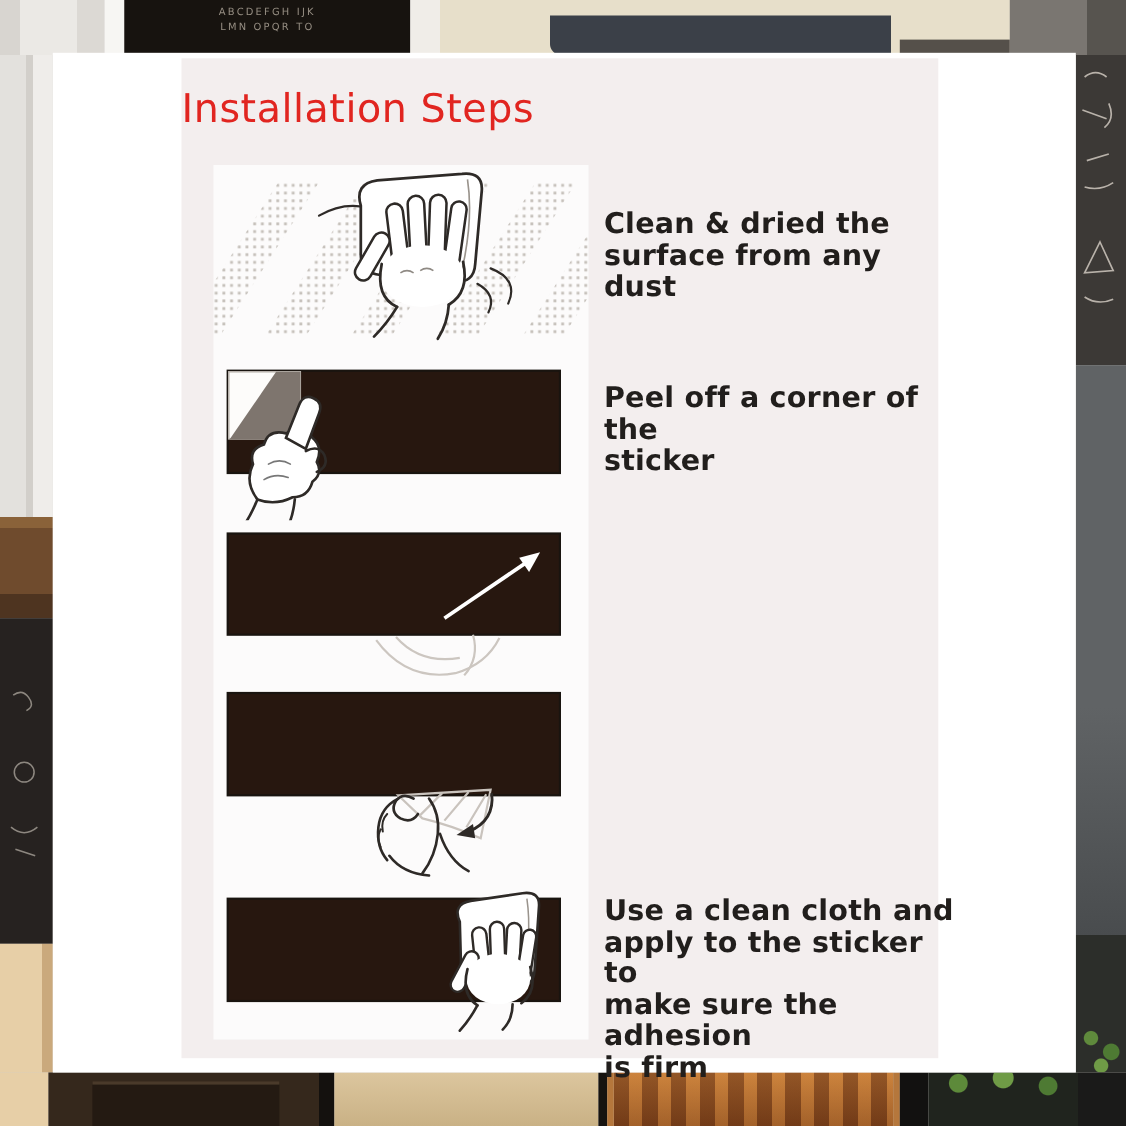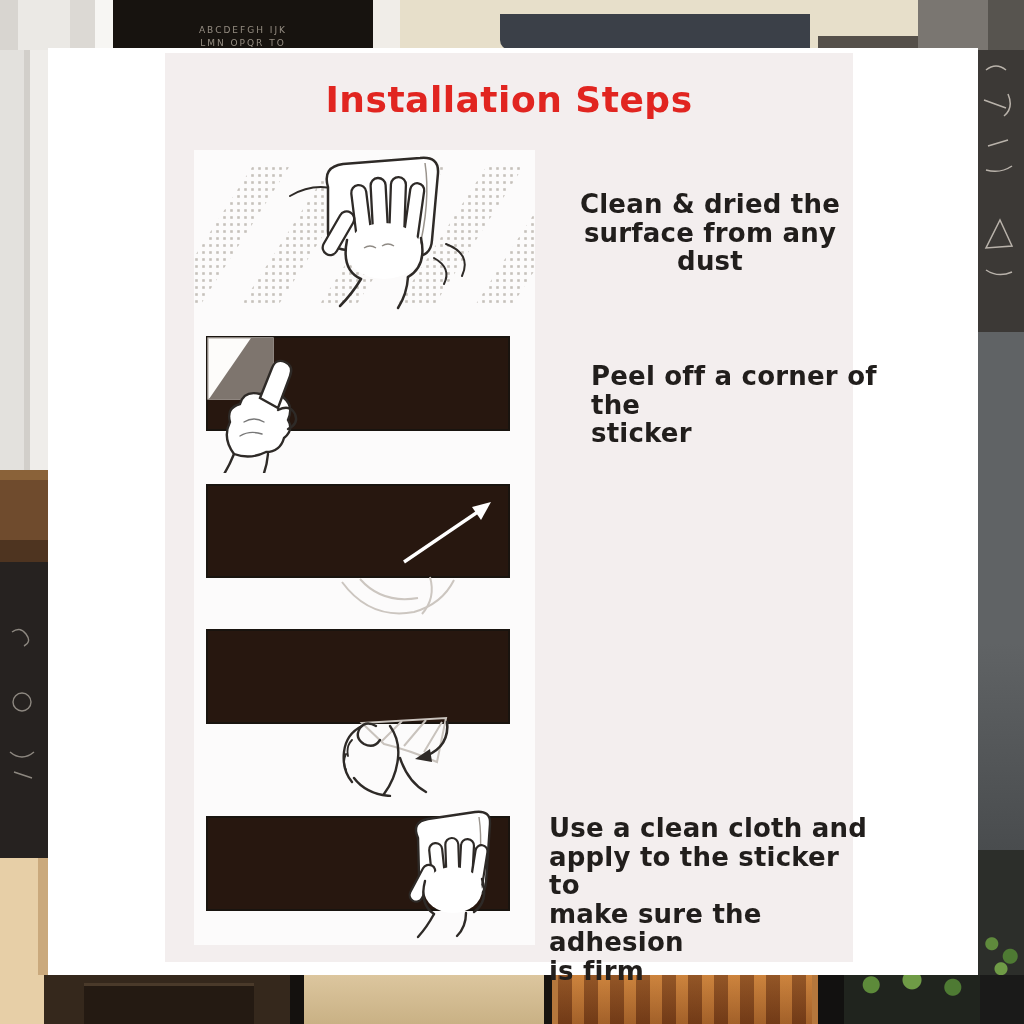--- a/index.html
+++ b/index.html
@@ -5,21 +5,21 @@
   html,body{margin:0;padding:0;background:#9a9793;}
   .canvas{position:relative;width:1024px;height:1024px;overflow:hidden;
           font-family:"DejaVu Sans","Liberation Sans",sans-serif;background:#cfccc8;}
   .abs{position:absolute;}
   
   .bg{inset:0;z-index:0;}
   .ph{position:absolute;}
   .wall-tl{left:0;top:0;width:95px;height:50px;background:linear-gradient(90deg,#d8d5d0 0 18px,#ebe9e5 18px 70px,#dcd9d4 70px);}
   .white-col{left:95px;top:0;width:18px;height:50px;background:#f7f6f3;}
   .chalk-top{left:113px;top:0;width:260px;height:50px;background:#17130f;color:#958d82;
-             font-size:9px;letter-spacing:2px;text-align:center;line-height:1.4;padding-top:24px;
+             font-size:9px;letter-spacing:2px;text-align:center;line-height:1.4;padding-top:6px;
              box-sizing:border-box;filter:blur(.4px);white-space:pre-line;}
   .fridge-top{left:373px;top:0;width:27px;height:50px;background:#f0ede8;}
   .cab-top{left:400px;top:0;width:518px;height:50px;background:#e7dfca;}
   .hood-bar{left:100px;top:14px;width:310px;height:36px;background:#3b4048;border-radius:0 0 0 10px;}
   .cab-seam{left:418px;top:36px;width:100px;height:14px;background:#55504a;}
   .tiles-top{left:918px;top:0;width:106px;height:50px;background:linear-gradient(90deg,#7a7671 0 70px,#57544f 70px);}
   .wall-l{left:0;top:50px;width:48px;height:420px;background:linear-gradient(90deg,#e3e1dd 0 24px,#d2cfca 24px 30px,#efedea 30px);}
   .wood-l{left:0;top:470px;width:48px;height:92px;background:linear-gradient(180deg,#8a6239 0 10px,#6f4b2d 10px 70px,#4e3420 70px);}
   .chalk-l{left:0;top:562px;width:48px;height:296px;background:#262220;}
   .cab-l{left:0;top:858px;width:48px;height:117px;background:linear-gradient(90deg,#e7cfa7 0 38px,#caa97c 38px);}
@@ -44,28 +44,28 @@
   .plant-b{left:844px;top:975px;width:136px;height:49px;background:
      radial-gradient(circle at 20% 20%, #5d8a3a 8px, transparent 9px),
      radial-gradient(circle at 50% 10%, #6f9b46 9px, transparent 10px),
      radial-gradient(circle at 80% 25%, #4e7a33 8px, transparent 9px),
      #20241e;}
   .dark-b2{left:980px;top:975px;width:44px;height:49px;background:#1a1a19;}
   
   .white-band{left:48px;top:48px;width:930px;height:927px;background:#ffffff;z-index:1;}
   .card{left:165px;top:53px;width:688px;height:909px;background:#f3eeee;z-index:2;}
   .panel{left:194px;top:150px;width:341px;height:795px;background:#fcfbfb;z-index:3;}
-  .title{left:165px;top:79px;width:688px;z-index:4;margin:0;text-align:center;
-         font-size:36px;font-weight:bold;color:#e12520;letter-spacing:.5px;}
+  .title{left:165px;top:79px;width:688px;z-index:4;margin:0;text-align:left;
+         font-size:36px;font-weight:normal;color:#e12520;letter-spacing:.5px;}
   .illus{left:194px;width:341px;z-index:4;}
   .illus svg{display:block;width:100%;height:100%;}
   .step-text{left:549px;width:322px;z-index:4;font-size:26px;font-weight:bold;color:#211e1c;
              line-height:1.1;white-space:pre-line;letter-spacing:.2px;}
-  .s1{top:152px;height:162px;} .t1{top:190px;text-align:center;}
-  .s2{top:328px;height:145px;} .t2{top:362px;margin-left:42px;}
+  .s1{top:152px;height:162px;} .t1{top:190px;}
+  .s2{top:328px;height:145px;} .t2{top:348px;}
   .s3{top:472px;height:145px;} .t3{top:505px;}
   .s4{top:622px;height:175px;} .t4{top:641px;}
   .s5{top:806px;height:137px;} .t5{top:814px;}
 </style>
 </head>
 <body>
 
 <div class="canvas">
 
   <div class="abs bg">

